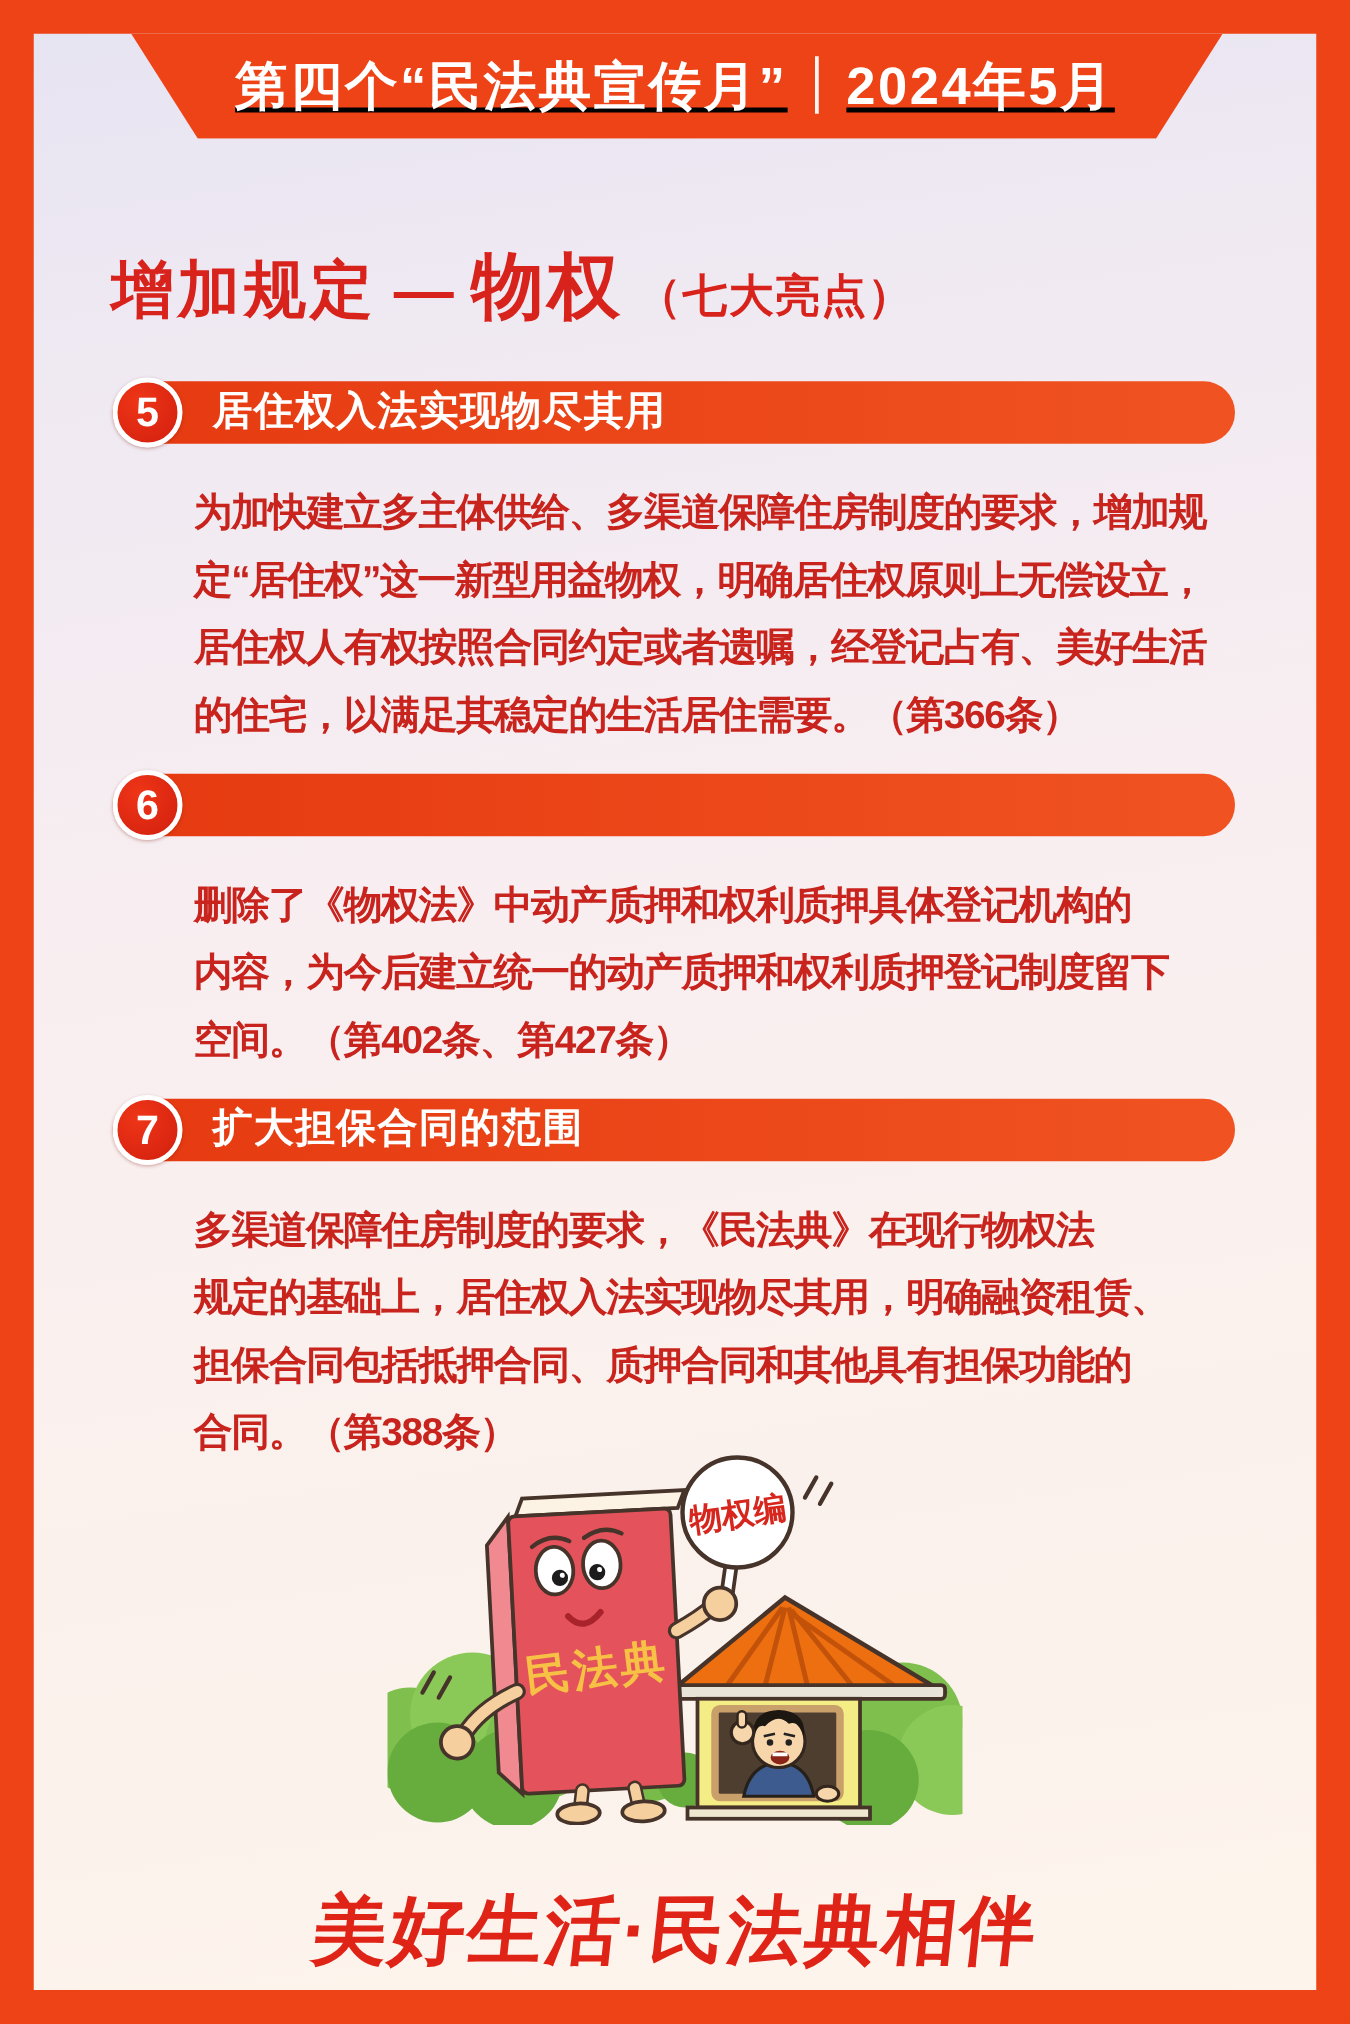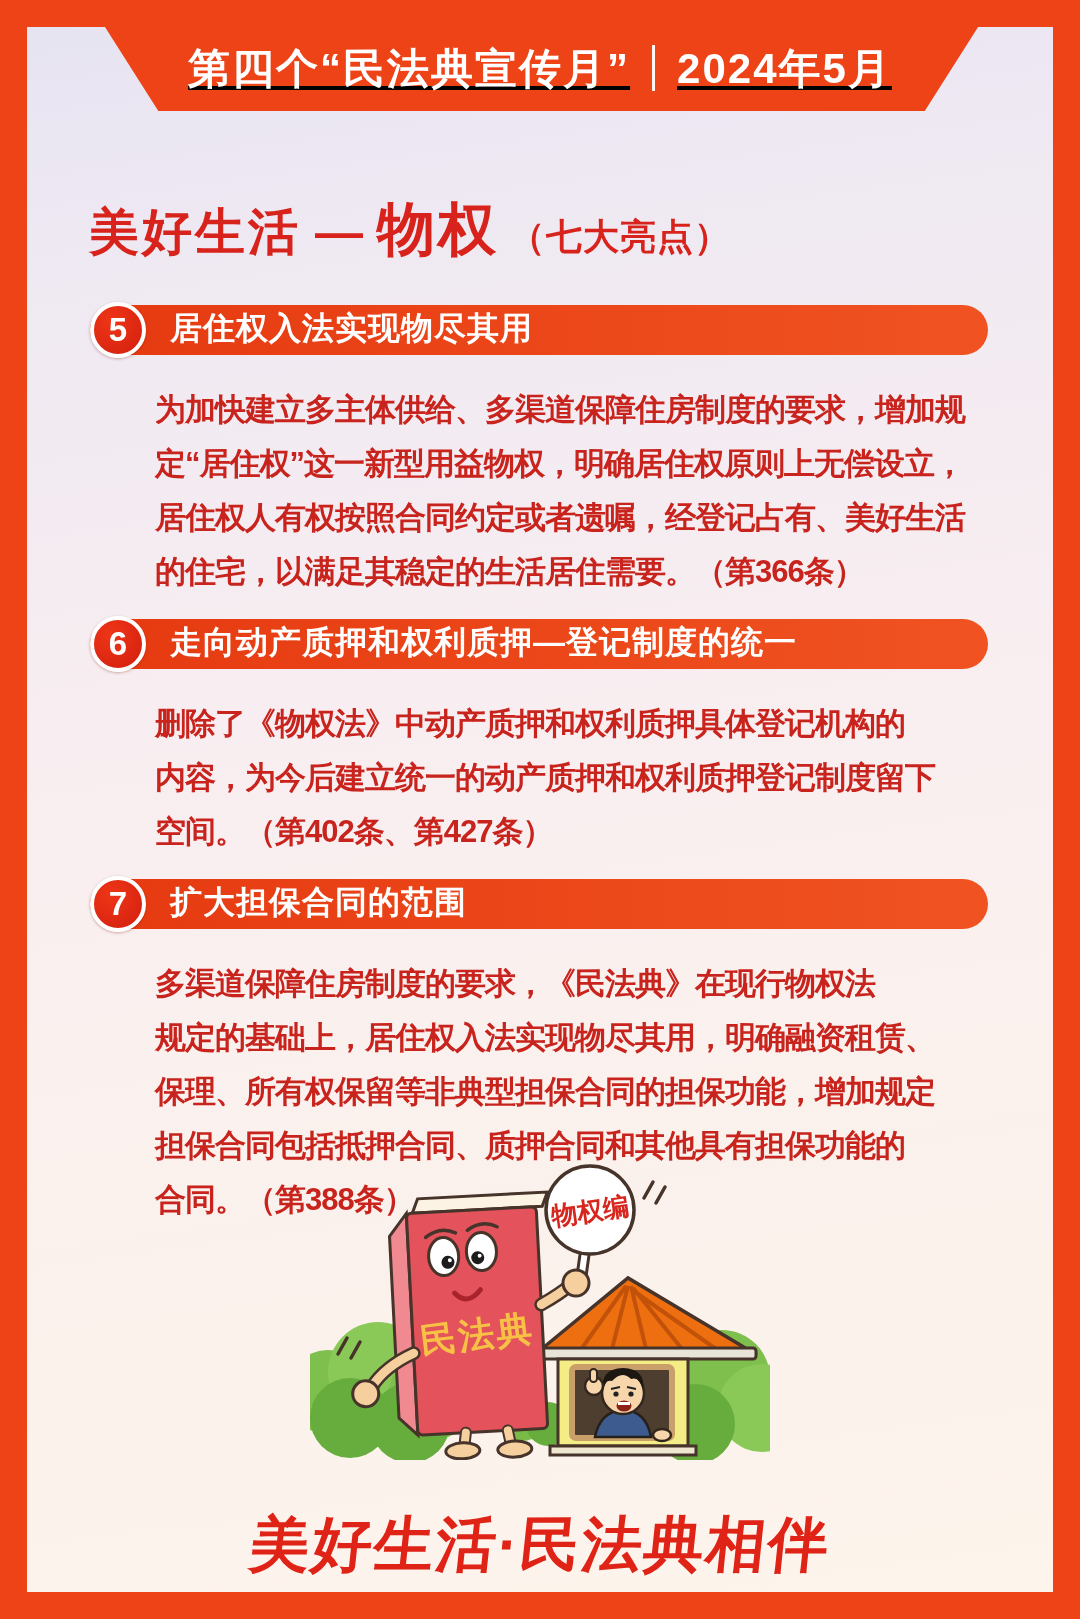--- a/index.html
+++ b/index.html
@@ -76,21 +76,21 @@
 
 <div class="inner">
 
   <div class="top-banner">
     <div class="hdr-text">
       <span>第四个“民法典宣传月”</span><span class="hdr-divider"></span><span>2024年5月</span>
     </div>
   </div>
 
   <div class="page-title">
-    <span class="pt-prefix">美好生活</span>
+    <span class="pt-prefix">增加规定</span>
     <span class="pt-dash">—</span>
     <span class="pt-keyword">物权</span>
     <span class="pt-suffix">（七大亮点）</span>
   </div>
 
   <div class="sections">
 
     <div class="section">
       <div class="sec-banner">
         <div class="num-badge">5</div>
@@ -100,38 +100,36 @@
           <div class="body-line">为加快建立多主体供给、多渠道保障住房制度的要求，增加规</div>
           <div class="body-line">定“居住权”这一新型用益物权，明确居住权原则上无偿设立，</div>
           <div class="body-line">居住权人有权按照合同约定或者遗嘱，经登记占有、美好生活</div>
           <div class="body-line">的住宅，以满足其稳定的生活居住需要。（第366条）</div>
         </div>
     </div>
 
     <div class="section">
       <div class="sec-banner">
         <div class="num-badge">6</div>
-        <div class="sec-heading">走向动产质押和权利质押—登记制度的统一</div>
       </div>
       <div class="sec-body">
           <div class="body-line">删除了《物权法》中动产质押和权利质押具体登记机构的</div>
           <div class="body-line">内容，为今后建立统一的动产质押和权利质押登记制度留下</div>
           <div class="body-line">空间。（第402条、第427条）</div>
         </div>
     </div>
 
     <div class="section">
       <div class="sec-banner">
         <div class="num-badge">7</div>
         <div class="sec-heading">扩大担保合同的范围</div>
       </div>
       <div class="sec-body">
           <div class="body-line">多渠道保障住房制度的要求，《民法典》在现行物权法</div>
           <div class="body-line">规定的基础上，居住权入法实现物尽其用，明确融资租赁、</div>
-          <div class="body-line">保理、所有权保留等非典型担保合同的担保功能，增加规定</div>
           <div class="body-line">担保合同包括抵押合同、质押合同和其他具有担保功能的</div>
           <div class="body-line">合同。（第388条）</div>
         </div>
     </div>
 
   </div>
 
   <div class="illu">
     <svg viewBox="0 0 460 320" width="460" height="320">
 

